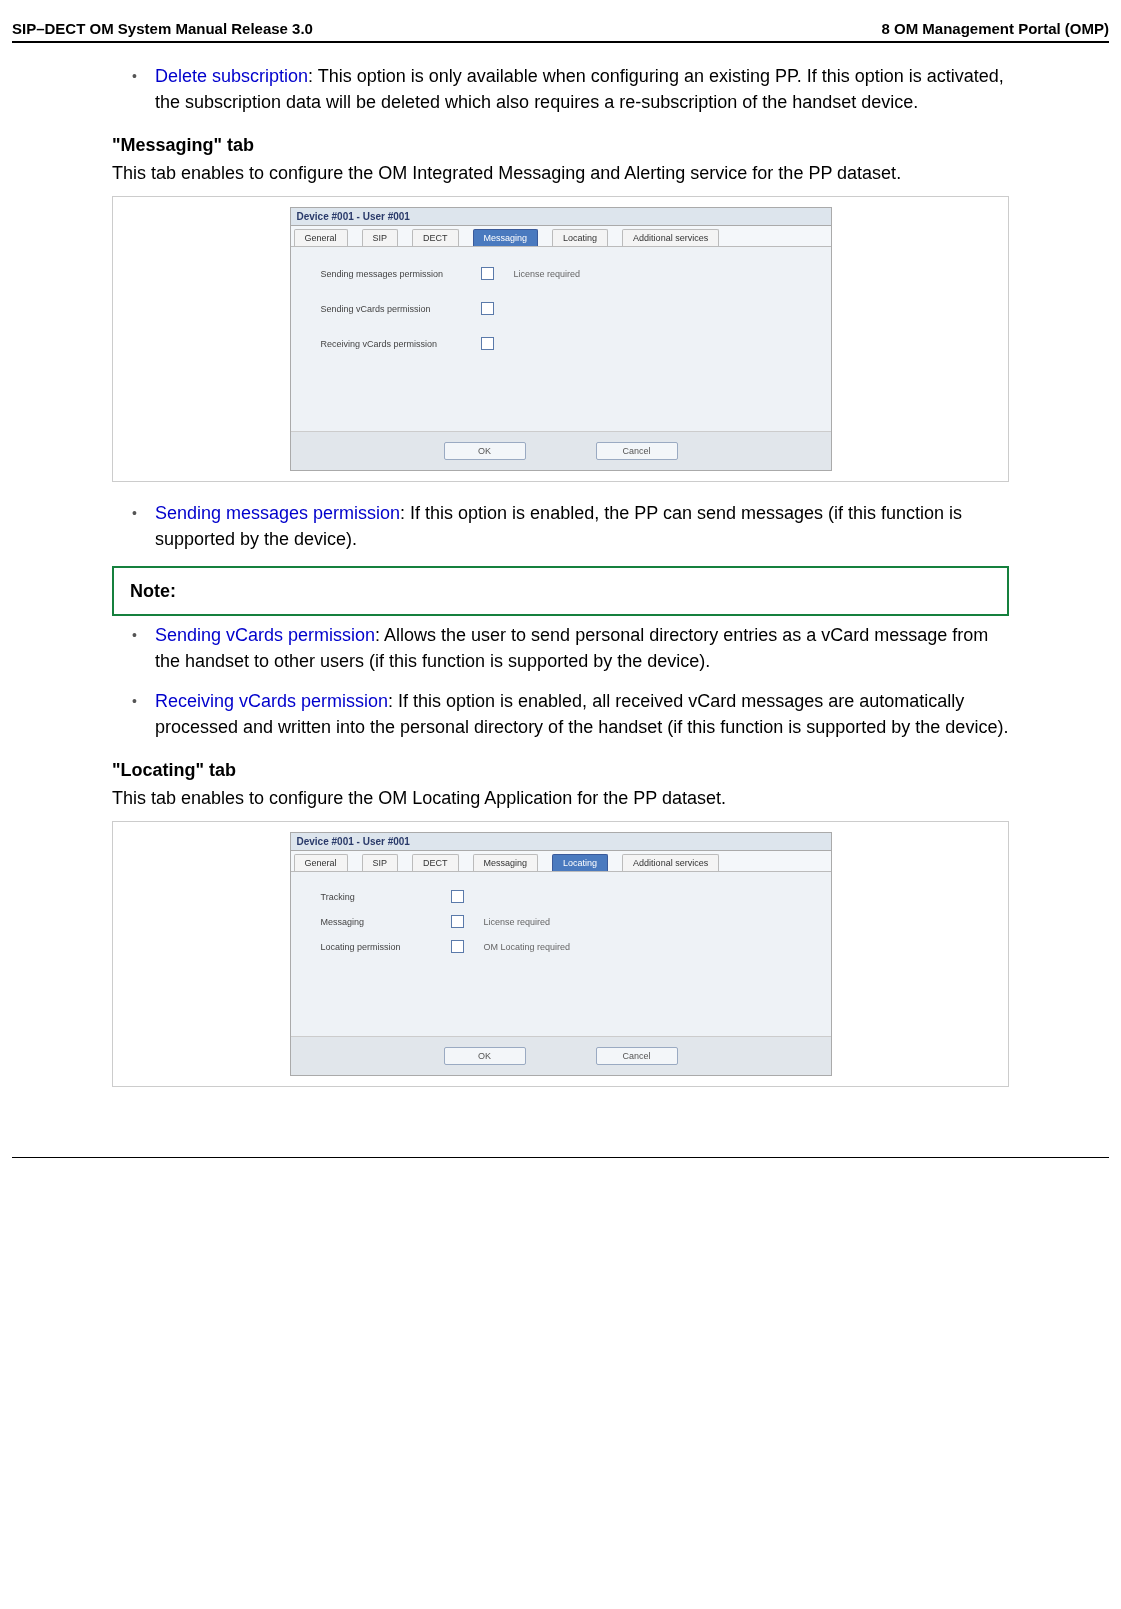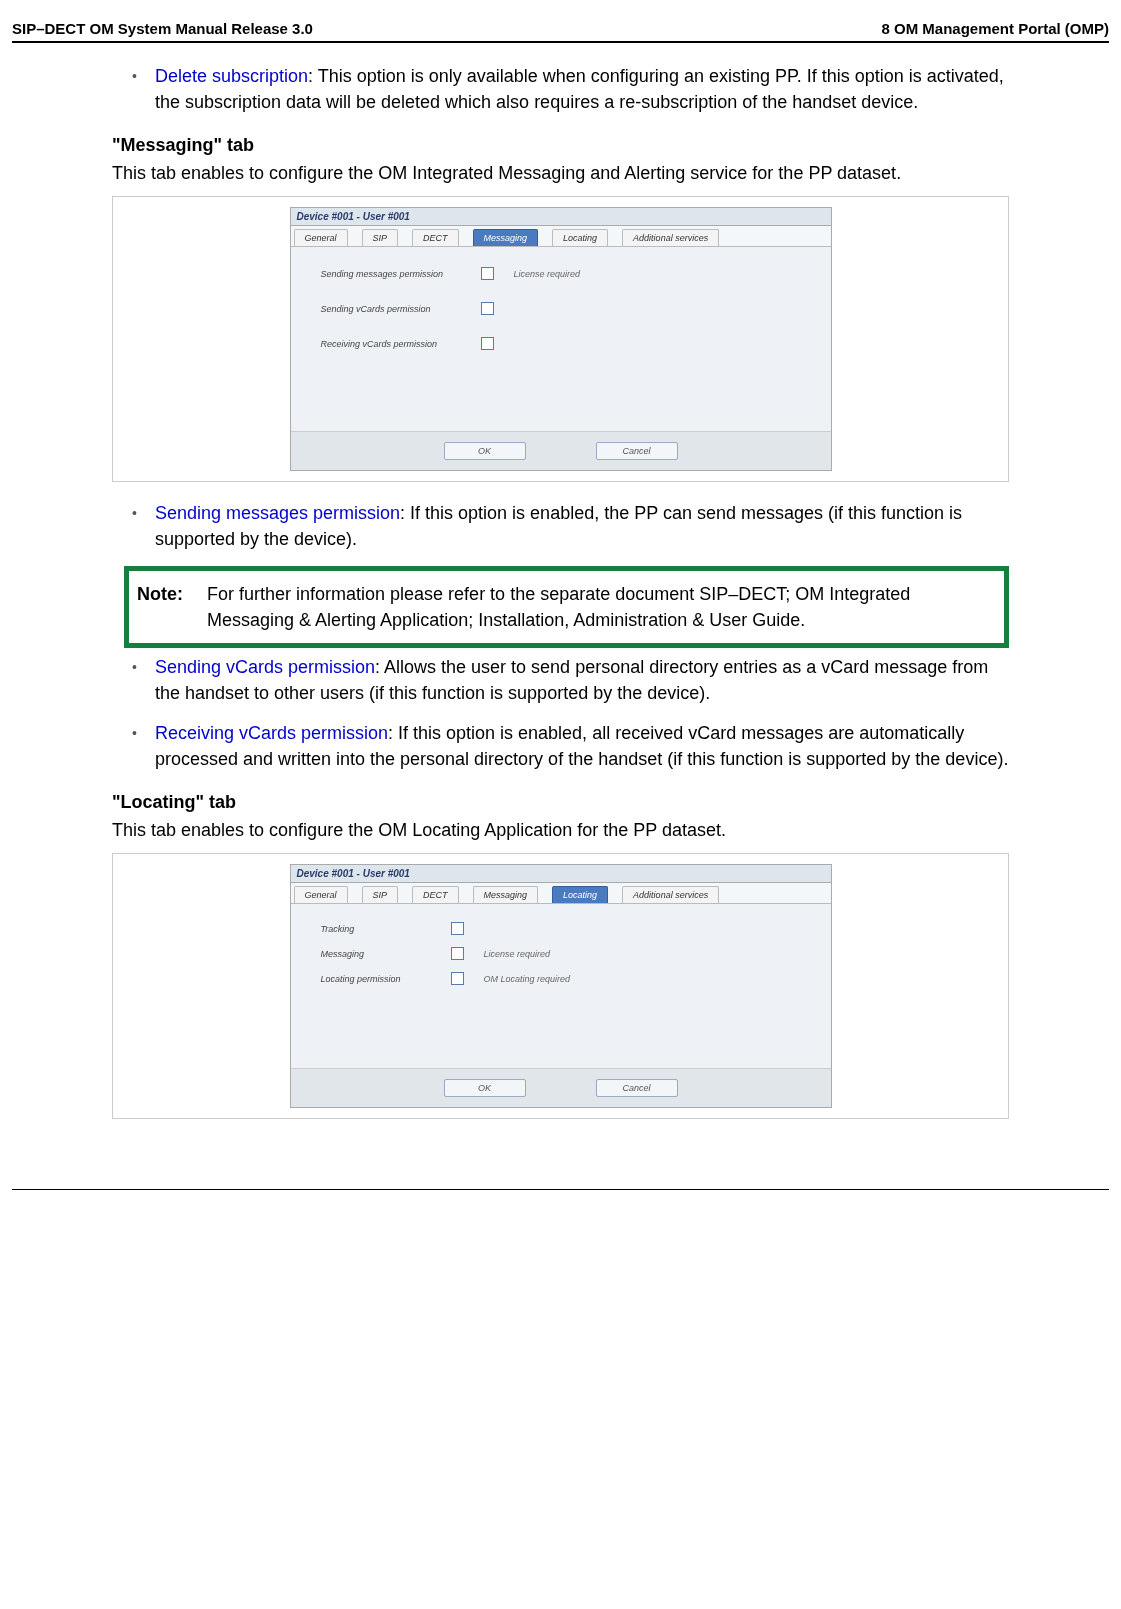--- a/index.html
+++ b/index.html
@@ -49,42 +49,41 @@
       font-weight: bold;
       font-size: 18px;
       margin: 20px 0 4px 0;
     }
     .section-para {
       font-size: 18px;
       line-height: 26px;
       margin-bottom: 10px;
     }
     .note-box {
-      border: 5px solid #15803d;
-      padding: 10px 8px;
-      margin: 8px 0 4px 12px;
+      border: 2px solid #15803d;
+      padding: 10px 16px;
+      margin: 8px 0 4px 0;
       font-size: 18px;
       line-height: 26px;
       display: flex;
     }
     .note-label {
       font-weight: bold;
       width: 70px;
       flex-shrink: 0;
     }
     .note-text {
       flex: 1;
     }
     .screenshot-wrap {
       border: 1px solid #ccc;
       padding: 10px;
       margin: 8px 0 18px 0;
       display: flex;
       justify-content: center;
-      font-style: italic;
     }
     .dialog {
       width: 540px;
       background: #e9edf1;
       border: 1px solid #aaa;
       font-size: 10px;
     }
     .dialog-title {
       background: #dde5ed;
       padding: 3px 6px;
@@ -230,21 +229,20 @@
 
     <div class="bullet">
       <span class="bullet-dot">•</span>
       <div class="bullet-body">
         <span class="blue-bold">Sending messages permission</span><span>: If this option is enabled, the PP can send messages (if this function is supported by the device).</span>
       </div>
     </div>
 
     <div class="note-box">
       <span class="note-label">Note:</span>
-      <span class="note-text">For further information please refer to the separate document SIP–DECT; OM Integrated Messaging &amp; Alerting Application; Installation, Administration &amp; User Guide.</span>
     </div>
 
     <div class="bullet">
       <span class="bullet-dot">•</span>
       <div class="bullet-body">
         <span class="blue-bold">Sending vCards permission</span><span>: Allows the user to send personal directory entries as a vCard message from the handset to other users (if this function is supported by the device).</span>
       </div>
     </div>
 
     <div class="bullet">

